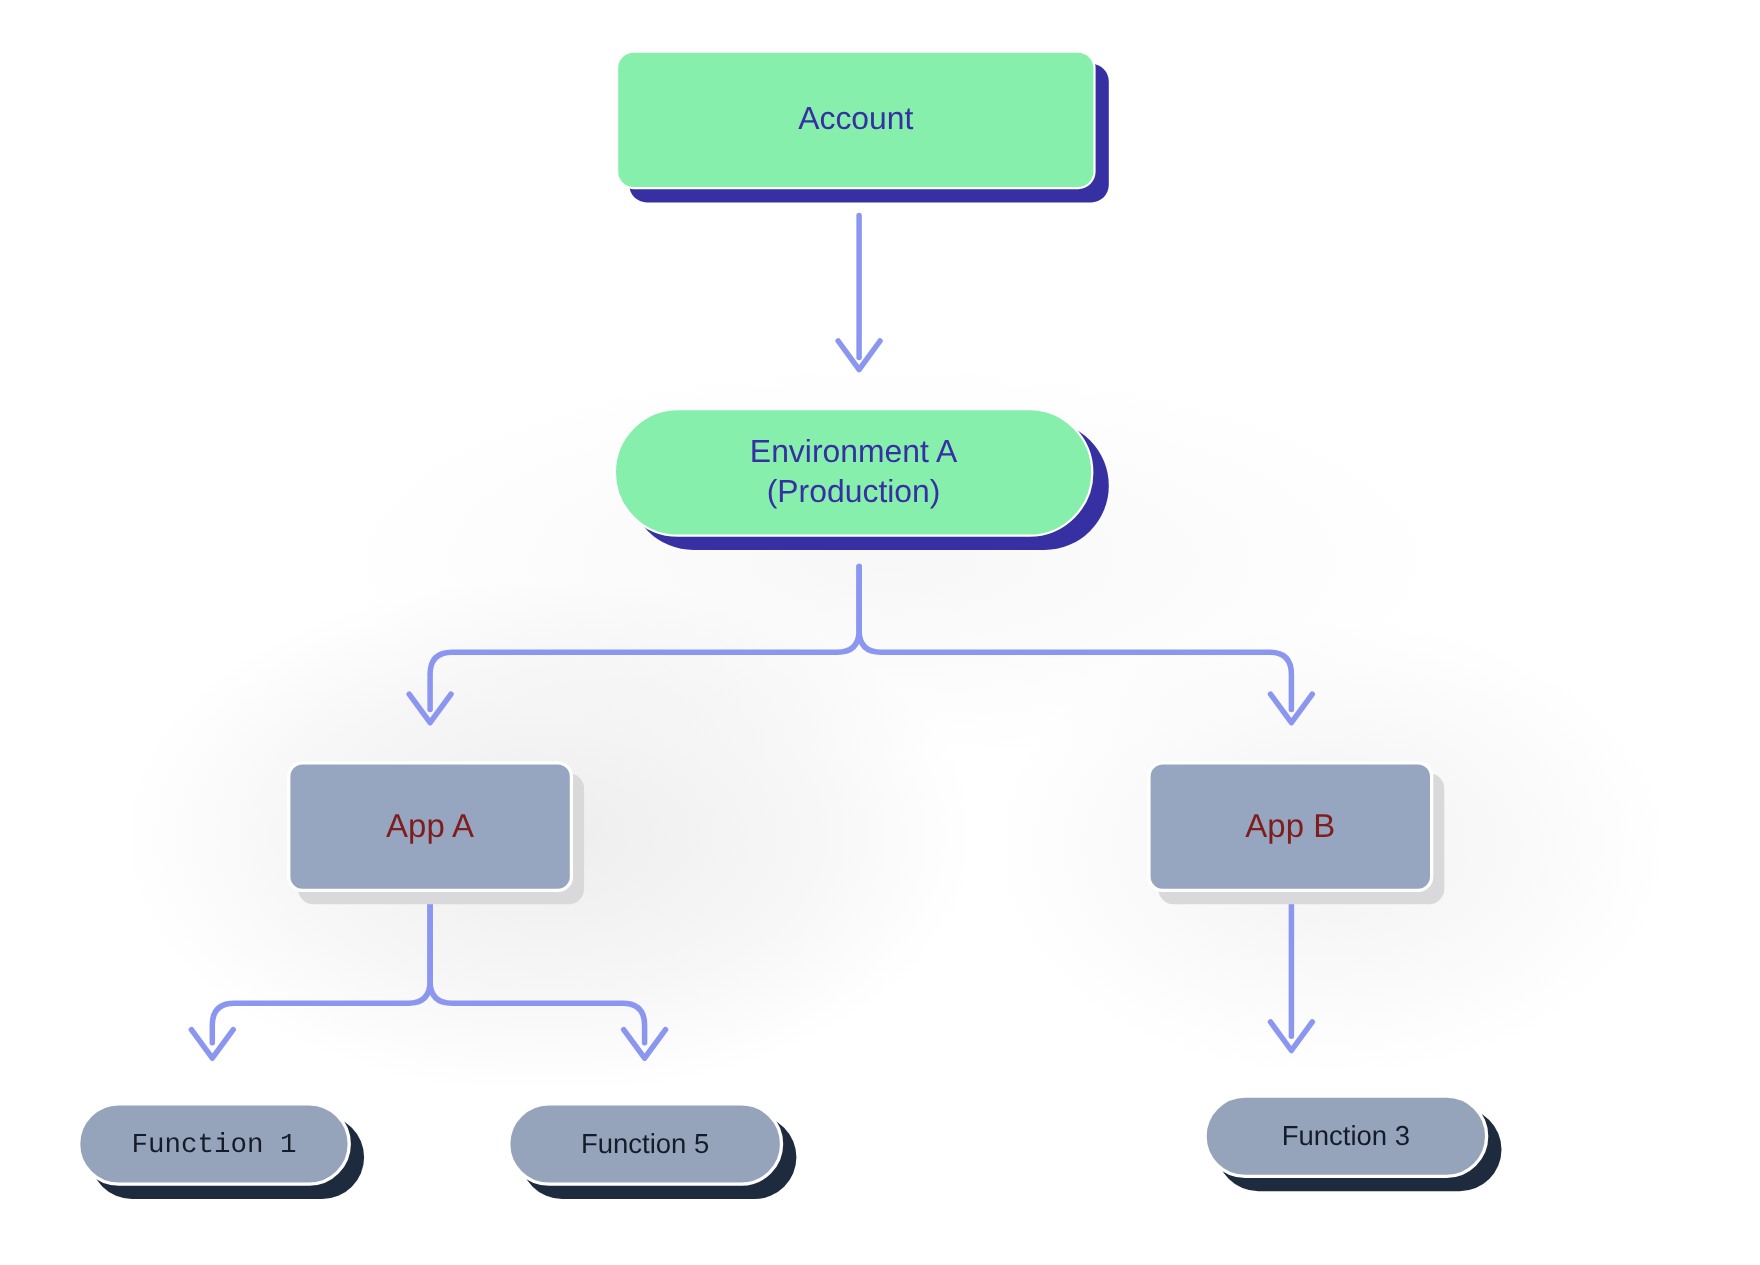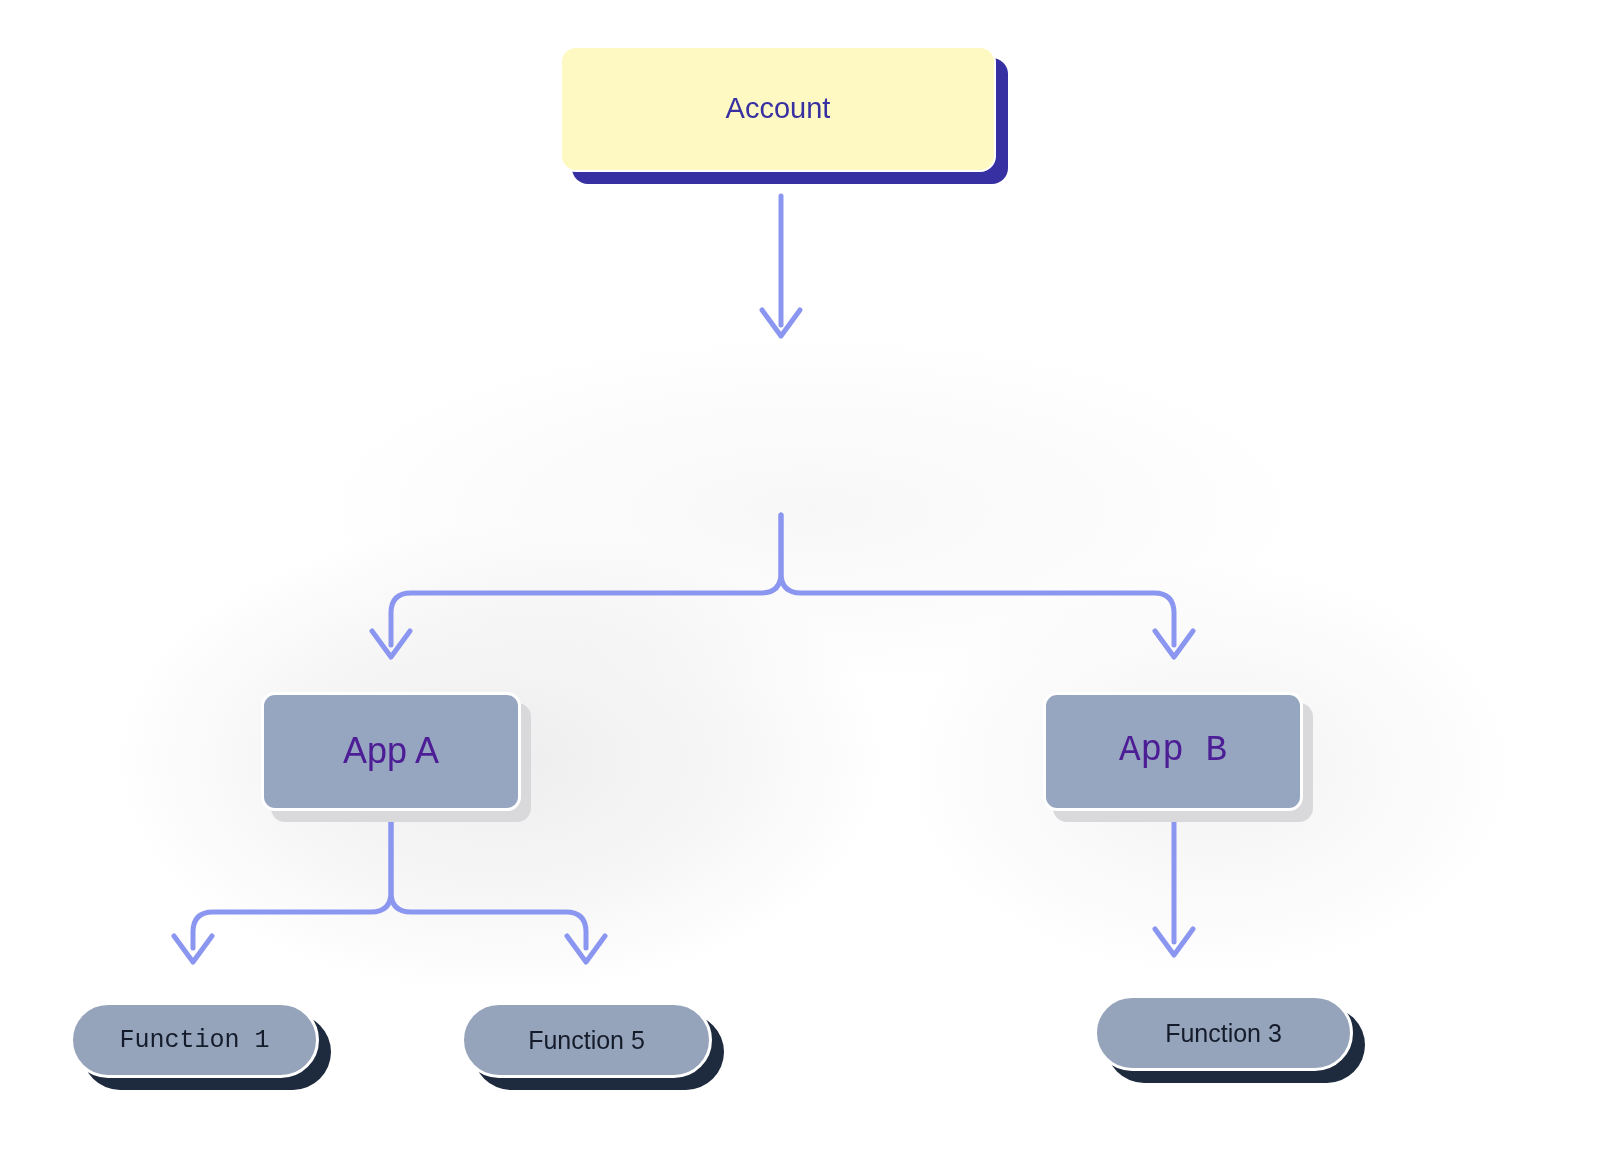--- a/index.html
+++ b/index.html
@@ -62,36 +62,36 @@
   }
   .node .label {
     position: relative;
     z-index: 2;
     line-height: 1.24;
     white-space: pre-line;
   }
 
   
   .node.blue {
-    background: #fef9c3;
+    background: #86efac;
     border: 2px solid #ffffff;
     color: #3730a3;
     font-size: 29px;
     box-shadow: 12px 12px 0 0 #3730a3;
   }
   .node.blue.rect  { border-radius: 16px; }
   .node.blue.pill  { border-radius: 999px; box-shadow: 14px 12px 0 0 #3730a3; }
 
   
   .node.slate-rect {
     background: #97a6c0;
     border: 3px solid #ffffff;
     border-radius: 14px;
-    color: #4c1d95;
-    font-size: 36px;
+    color: #7f1d1d;
+    font-size: 30px;
     box-shadow: 10px 11px 0 0 #d9d9dc;
   }
 
   
   .node.slate-pill {
     background: #96a4bb;
     border: 3px solid #ffffff;
     border-radius: 999px;
     color: #141c2b;
     font-size: 25px;
@@ -157,26 +157,30 @@
     <g>
       <path d="M 1174 812 L 1174 942" fill="none" stroke="#8b96f0" stroke-width="5" stroke-linecap="round" stroke-linejoin="round"></path>
       <path d="M 1155 929 L 1174 955 L 1193 929" fill="none" stroke="#8b96f0" stroke-width="5" stroke-linecap="round" stroke-linejoin="round"></path>
     </g>
   </svg>
 
   <div class="node blue rect" style="left:560px; top:46px; width:436px; height:126px;">
     <span class="label">Account</span>
   </div>
 
+  <div class="node blue pill" style="left:558px; top:371px; width:436px; height:117px;">
+    <span class="label">Environment A
+(Production)</span>
+  </div>
 
   <div class="node slate-rect" style="left:261px; top:692px; width:260px; height:119px;">
     <span class="label">App A</span>
   </div>
 
-  <div class="node slate-rect" style="left:1043px; top:692px; width:260px; height:119px;font-family:Liberation Mono, monospace;">
+  <div class="node slate-rect" style="left:1043px; top:692px; width:260px; height:119px;">
     <span class="label">App B</span>
   </div>
 
   <div class="node slate-pill" style="left:70px; top:1002px; width:249px; height:76px;font-family:Liberation Mono, monospace;">
     <span class="label">Function 1</span>
   </div>
 
   <div class="node slate-pill" style="left:461px; top:1002px; width:251px; height:76px;">
     <span class="label">Function 5</span>
   </div>

